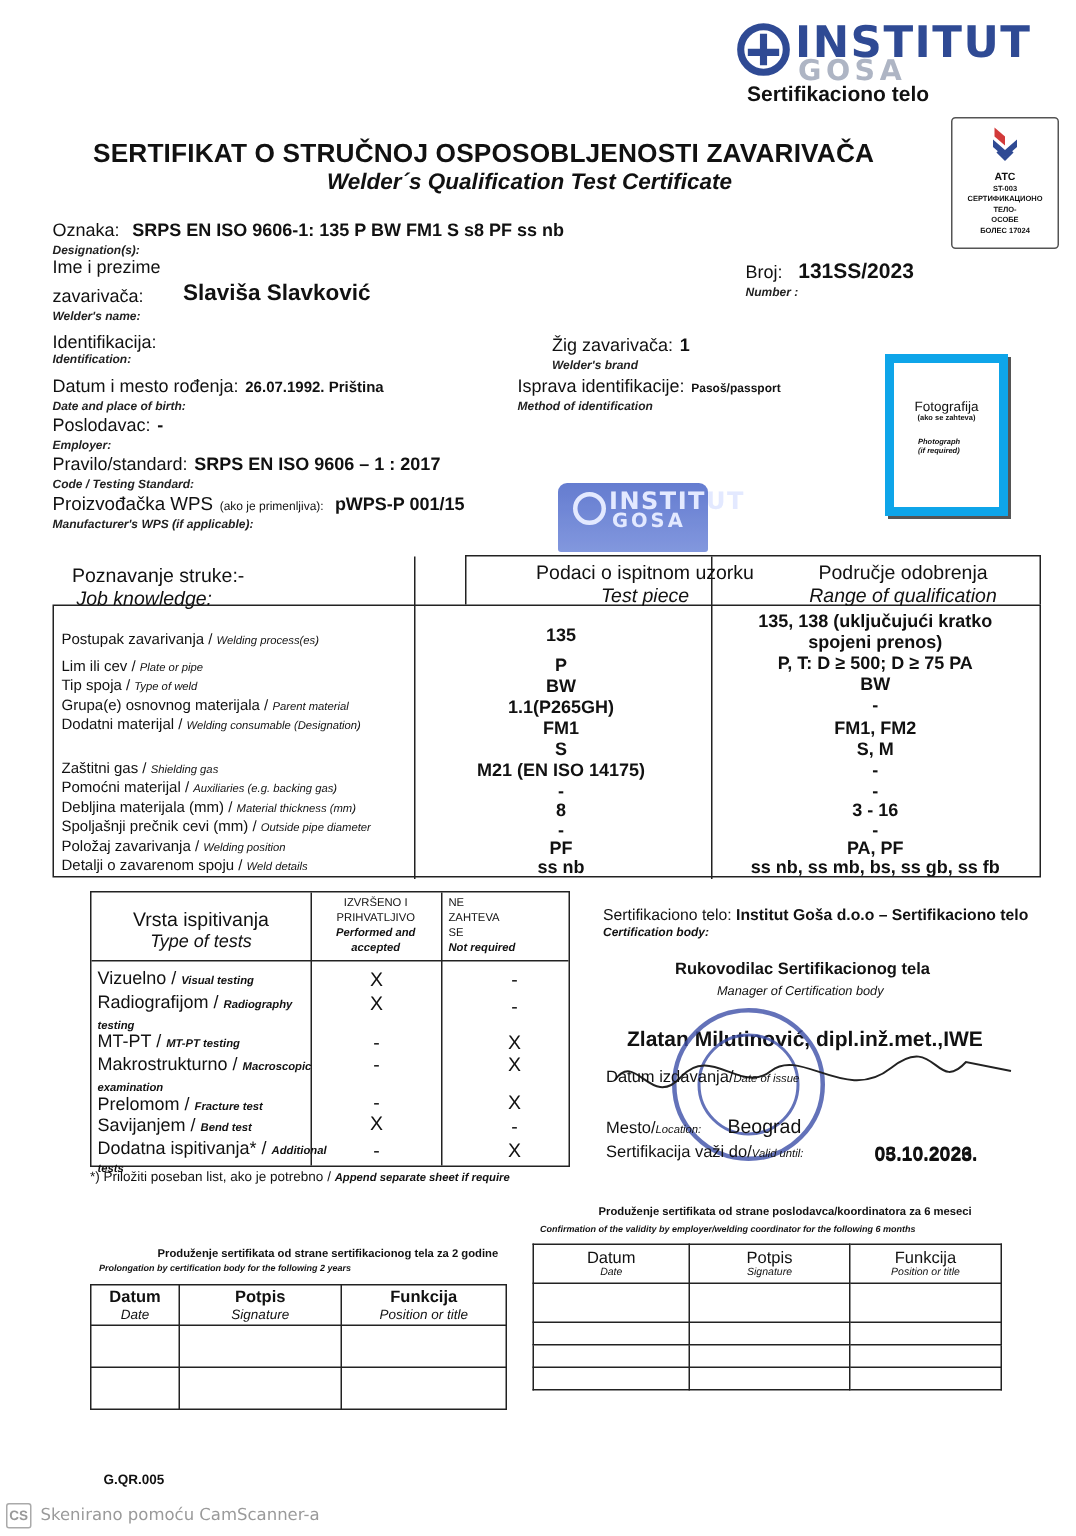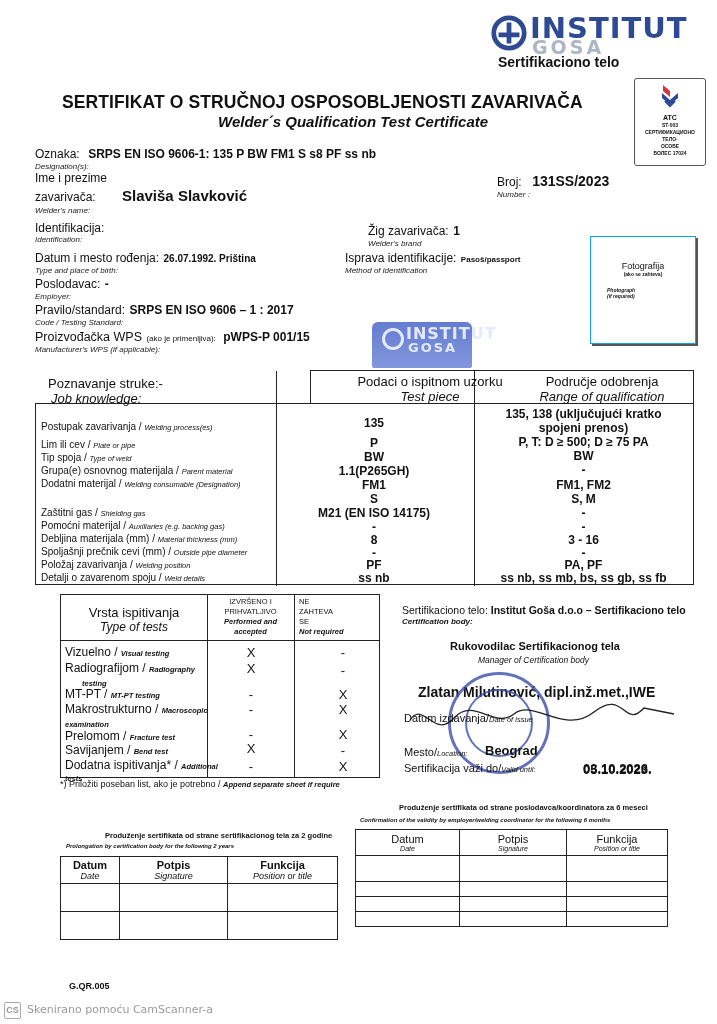--- a/index.html
+++ b/index.html
@@ -1,39 +1,39 @@
 <!DOCTYPE html>
 <html><head>
   <meta charset="utf-8">
   <style>
     * { box-sizing: border-box; margin: 0; padding: 0; }
     html, body { width: 717px; height: 1024px; background: #ffffff; overflow: hidden; }
     body { font-family: "Liberation Sans", "DejaVu Sans", sans-serif; color: #111; position: relative; }
     .abs { position: absolute; }
     .i { font-style: italic; }
-    .sub { font-size: 8px; font-style: italic; font-weight: normal; color: #222; }
+    .sub { font-size: 8px; font-style: italic; font-weight: bold; color: #222; }
 
     
     .logo { left: 490px; top: 14px; width: 175px; height: 40px; }
     .logo-mark { left: 0; top: 0; width: 38px; height: 38px; }
     .logo-institut { left: 40px; top: -3px; font-size: 29px; font-weight: bold; color: #2f4a94; letter-spacing: 1px; font-family: "DejaVu Sans", sans-serif; }
     .logo-gosa { left: 42px; top: 22px; font-size: 19px; font-weight: bold; color: #aeb5c4; letter-spacing: 3px; font-family: "DejaVu Sans", sans-serif; }
     .cert-body-label { left: 498px; top: 54px; font-size: 14px; font-weight: bold; }
 
     .atc-box { left: 634px; top: 78px; width: 72px; height: 88px; border: 1px solid #555; border-radius: 3px; text-align: center; padding-top: 4px; }
     .atc-box .atc-t { font-size: 7px; font-weight: bold; line-height: 9px; }
     .atc-box .atc-s { font-size: 5px; line-height: 7px; font-weight: bold; }
 
     .title-main { left: 62px; top: 92px; font-size: 17.5px; font-weight: bold; letter-spacing: 0.1px; }
     .title-sub { left: 218px; top: 113px; font-size: 15px; font-weight: bold; font-style: italic; }
 
     .lbl { font-size: 12px; }
     .val { font-size: 12px; font-weight: bold; }
 
-    .photo-box { left: 590px; top: 236px; width: 106px; height: 108px; border: 1px solid #0ea5e9; box-shadow: 2px 2px 0 #555; text-align: center; }
+    .photo-box { left: 590px; top: 236px; width: 82px; height: 108px; border: 6px solid #0ea5e9; box-shadow: 2px 2px 0 #555; text-align: center; }
     .photo-box .p1 { font-size: 9px; margin-top: 24px; }
     .photo-box .p2 { font-size: 5px; font-weight: bold; }
     .photo-box .p3 { font-size: 5px; font-style: italic; font-weight: bold; margin-top: 10px; text-align: left; padding-left: 16px; }
 
     .stamp-blue { left: 372px; top: 322px; width: 100px; height: 46px; background: linear-gradient(180deg,#4a66c8,#6d86d9); border-radius: 6px 6px 2px 2px; opacity: .85; color: #dfe6ff; font-weight: bold; font-family: "DejaVu Sans", sans-serif; }
     .stamp-blue .s1 { position:absolute; left: 34px; top: 2px; font-size: 16px; letter-spacing: 1px; }
     .stamp-blue .s2 { position:absolute; left: 36px; top: 18px; font-size: 13px; letter-spacing: 2px; }
     .stamp-blue .ring { position:absolute; left: 10px; top: 6px; width: 22px; height: 22px; border: 3px solid #dfe6ff; border-radius: 50%; }
 
     
@@ -141,21 +141,21 @@
 
 <div class="abs" style="left:368px; top:221px;">
   <span class="lbl">Žig zavarivača:</span>
   <span class="val">1</span>
   <div class="sub">Welder's brand</div>
 </div>
 
 <div class="abs" style="left:35px; top:248px;">
   <span class="lbl">Datum i mesto rođenja:</span>
   <span style="font-size:10px; font-weight:bold;">26.07.1992. Priština</span>
-  <div class="sub">Type and place of birth:</div>
+  <div class="sub">Date and place of birth:</div>
 </div>
 
 <div class="abs" style="left:345px; top:248px;">
   <span class="lbl">Isprava identifikacije:</span>
   <span style="font-size:8px; font-weight:bold;">Pasoš/passport</span>
   <div class="sub">Method of identification</div>
 </div>
 
 <div class="abs" style="left:35px; top:274px;">
   <span class="lbl">Poslodavac:</span>
@@ -267,21 +267,21 @@
   </div>
   <div class="abs" style="left:238px; top:2px; width:80px; line-height:10px;">
     <div style="font-size:7.5px;">NE</div>
     <div style="font-size:7.5px;">ZAHTEVA</div>
     <div style="font-size:7.5px;">SE</div>
     <div style="font-size:7.5px; font-style:italic; font-weight:bold;">Not required</div>
   </div>
 
   <div class="abs tt-lbl" style="left:4px; top:50px;"><span>Vizuelno / </span><span class="en">Visual testing</span></div>
   <div class="abs tt-lbl" style="left:4px; top:66px;"><span>Radiografijom / </span><span class="en">Radiography</span></div>
-  <div class="abs tt-lbl" style="left:4px; top:80px;margin-left:17px;"><span class="en">testing</span></div>
+  <div class="abs tt-lbl" style="left:4px; top:80px;"><span class="en">testing</span></div>
   <div class="abs tt-lbl" style="left:4px; top:92px;"><span>MT-PT / </span><span class="en">MT-PT testing</span></div>
   <div class="abs tt-lbl" style="left:4px; top:107px;"><span>Makrostrukturno / </span><span class="en">Macroscopic</span></div>
   <div class="abs tt-lbl" style="left:4px; top:121px;"><span class="en">examination</span></div>
   <div class="abs tt-lbl" style="left:4px; top:134px;"><span>Prelomom / </span><span class="en">Fracture test</span></div>
   <div class="abs tt-lbl" style="left:4px; top:148px;"><span>Savijanjem / </span><span class="en">Bend test</span></div>
   <div class="abs tt-lbl" style="left:4px; top:163px;"><span>Dodatna ispitivanja* / </span><span class="en">Additional</span></div>
   <div class="abs tt-lbl" style="left:4px; top:175px;"><span class="en">tests</span></div>
 
   <div class="abs tt-mark" style="left:180px; top:50px;">X</div>
   <div class="abs tt-mark" style="left:180px; top:66px;">X</div>
@@ -313,21 +313,21 @@
 <div class="abs seal">
     <div class="inner"></div>
   </div>
 <svg class="abs sign" viewBox="0 0 280 40">
   <path d="M6 20 C20 0, 30 40, 50 18 S90 30, 110 14 S160 36, 190 12 S220 30, 240 8 L270 14" stroke="#222" stroke-width="1.3" fill="none"></path>
 </svg>
 
 <div class="abs dl" style="top:712px;"><span>Datum izdavanja/</span><span class="en">Date of issue</span></div>
 <div class="abs dv" style="top:730px;margin-top:32px;">05.10.2023.</div>
 <div class="abs dl" style="top:746px;"><span>Mesto/</span><span class="en">Location:</span></div>
-<div class="abs" style="left:485px; top:743px; font-size:13px; font-weight:bold;text-align:center;">Beograd</div>
+<div class="abs" style="left:485px; top:743px; font-size:13px; font-weight:normal;text-align:center;">Beograd</div>
 <div class="abs dl" style="top:762px;"><span>Sertifikacija važi do/</span><span class="en">Valid until:</span></div>
 <div class="abs dv" style="top:761px;">03.10.2026.</div>
 
 <div class="abs ext-title" style="left:360px; top:803px;">Produženje sertifikata od strane poslodavca/koordinatora za 6 meseci</div>
 <div class="abs ext-sub" style="left:360px; top:817px;">Confirmation of the validity by employer/welding coordinator for the following 6 months</div>
 <table class="ext" style="left:355px; top:829px; width:313px;">
   <tbody>
       <tr style="height:26px;">
     <td style="width:104px;">
           <span class="h1">Datum</span>

